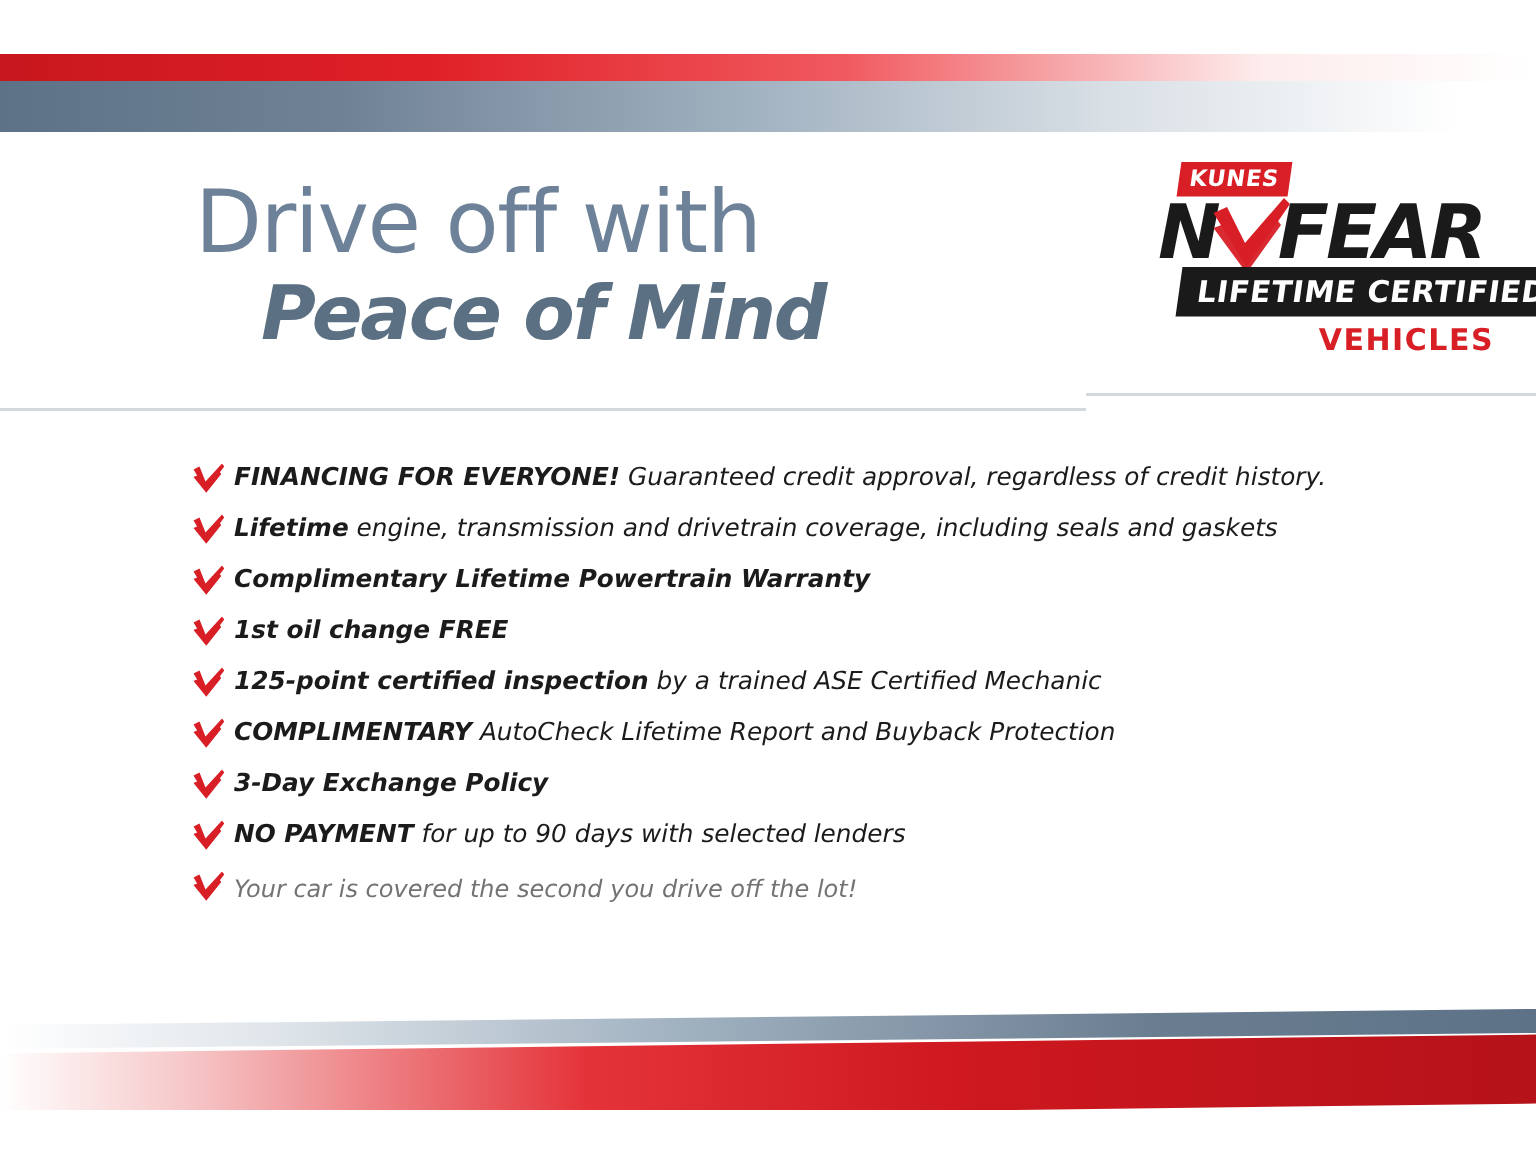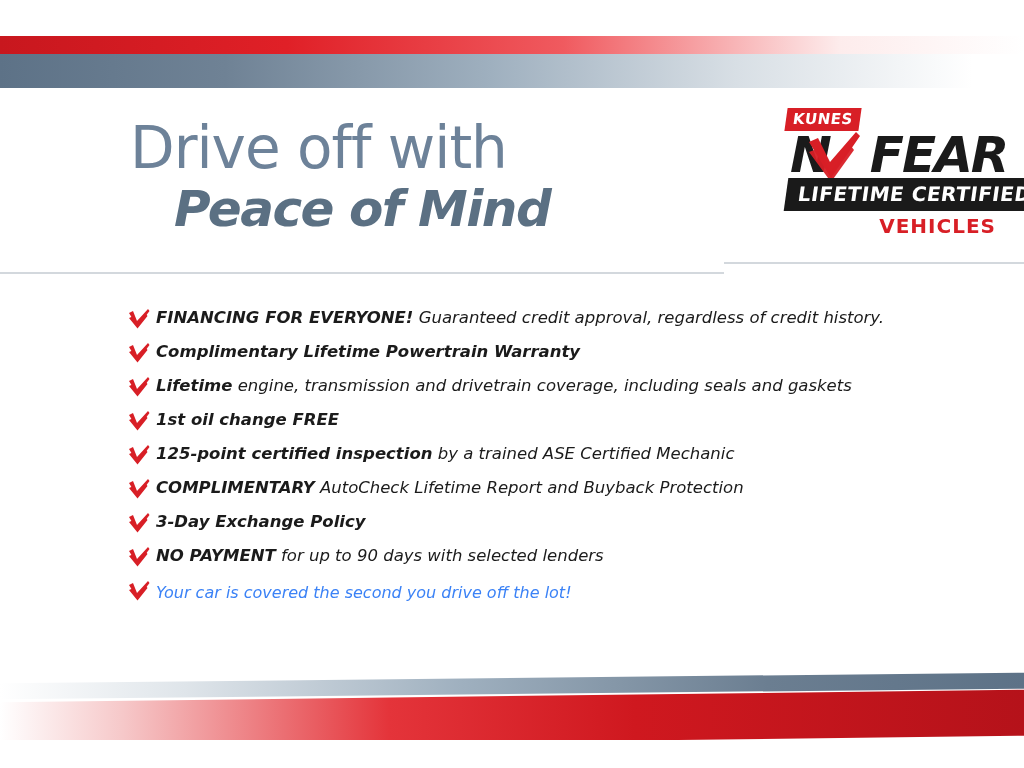--- a/index.html
+++ b/index.html
@@ -139,21 +139,21 @@
     font-family: "DejaVu Sans", sans-serif;
     font-weight: 700;
     font-size: 15px;
     letter-spacing: 0.5px;
     padding: 2px 7px 3px 7px;
     transform: skewX(-8deg);
   }
   .logo-nofear {
     position: absolute;
     top: 18px;
-    left: 18px;
+    left: 0;
     font-family: "DejaVu Sans", sans-serif;
     font-weight: 700;
     font-style: italic;
     font-size: 50px;
     letter-spacing: -2px;
     color: #1a1a1a;
     white-space: nowrap;
   }
   .logo-nofear .check-o {
     display: inline-block;
@@ -220,21 +220,21 @@
     line-height: 1.25;
     text-align: center;
   }
   .bullet-text b {
     font-weight: 700;
   }
   .bullet-sub {
     font-family: "DejaVu Sans", sans-serif;
     font-size: 16px;
     font-style: italic;
-    color: #3b82f6;
+    color: #737373;
     margin-top: 3px;
     margin-left: 28px;
   }
 </style>
 </head>
 <body>
 
 <div class="page">
 
   <div class="top-white-gap"></div>
@@ -272,31 +272,31 @@
         <b>FINANCING FOR EVERYONE!</b><span> Guaranteed credit approval, regardless of credit history.</span>
       </div>
     </div>
 
     <div class="bullet-row">
       <svg class="bullet-check" viewBox="0 0 22 20">
         <path d="M1 4 L5 2 L9 12 L20 0 L21.5 2 L9.5 18 Z" fill="#d81f26"></path>
         <path d="M1 9 L4.5 7.5 L9 16 L18 5 L19.5 7 L9.5 19.5 Z" fill="#d81f26"></path>
       </svg>
       <div class="bullet-text">
+        <b>Lifetime</b><span> engine, transmission and drivetrain coverage, including seals and gaskets</span>
+      </div>
+    </div>
+
+    <div class="bullet-row">
+      <svg class="bullet-check" viewBox="0 0 22 20">
+        <path d="M1 4 L5 2 L9 12 L20 0 L21.5 2 L9.5 18 Z" fill="#d81f26"></path>
+        <path d="M1 9 L4.5 7.5 L9 16 L18 5 L19.5 7 L9.5 19.5 Z" fill="#d81f26"></path>
+      </svg>
+      <div class="bullet-text">
         <b>Complimentary Lifetime Powertrain Warranty</b><span></span>
-      </div>
-    </div>
-
-    <div class="bullet-row">
-      <svg class="bullet-check" viewBox="0 0 22 20">
-        <path d="M1 4 L5 2 L9 12 L20 0 L21.5 2 L9.5 18 Z" fill="#d81f26"></path>
-        <path d="M1 9 L4.5 7.5 L9 16 L18 5 L19.5 7 L9.5 19.5 Z" fill="#d81f26"></path>
-      </svg>
-      <div class="bullet-text">
-        <b>Lifetime</b><span> engine, transmission and drivetrain coverage, including seals and gaskets</span>
       </div>
     </div>
 
     <div class="bullet-row">
       <svg class="bullet-check" viewBox="0 0 22 20">
         <path d="M1 4 L5 2 L9 12 L20 0 L21.5 2 L9.5 18 Z" fill="#d81f26"></path>
         <path d="M1 9 L4.5 7.5 L9 16 L18 5 L19.5 7 L9.5 19.5 Z" fill="#d81f26"></path>
       </svg>
       <div class="bullet-text">
         <b>1st oil change FREE</b><span></span>

